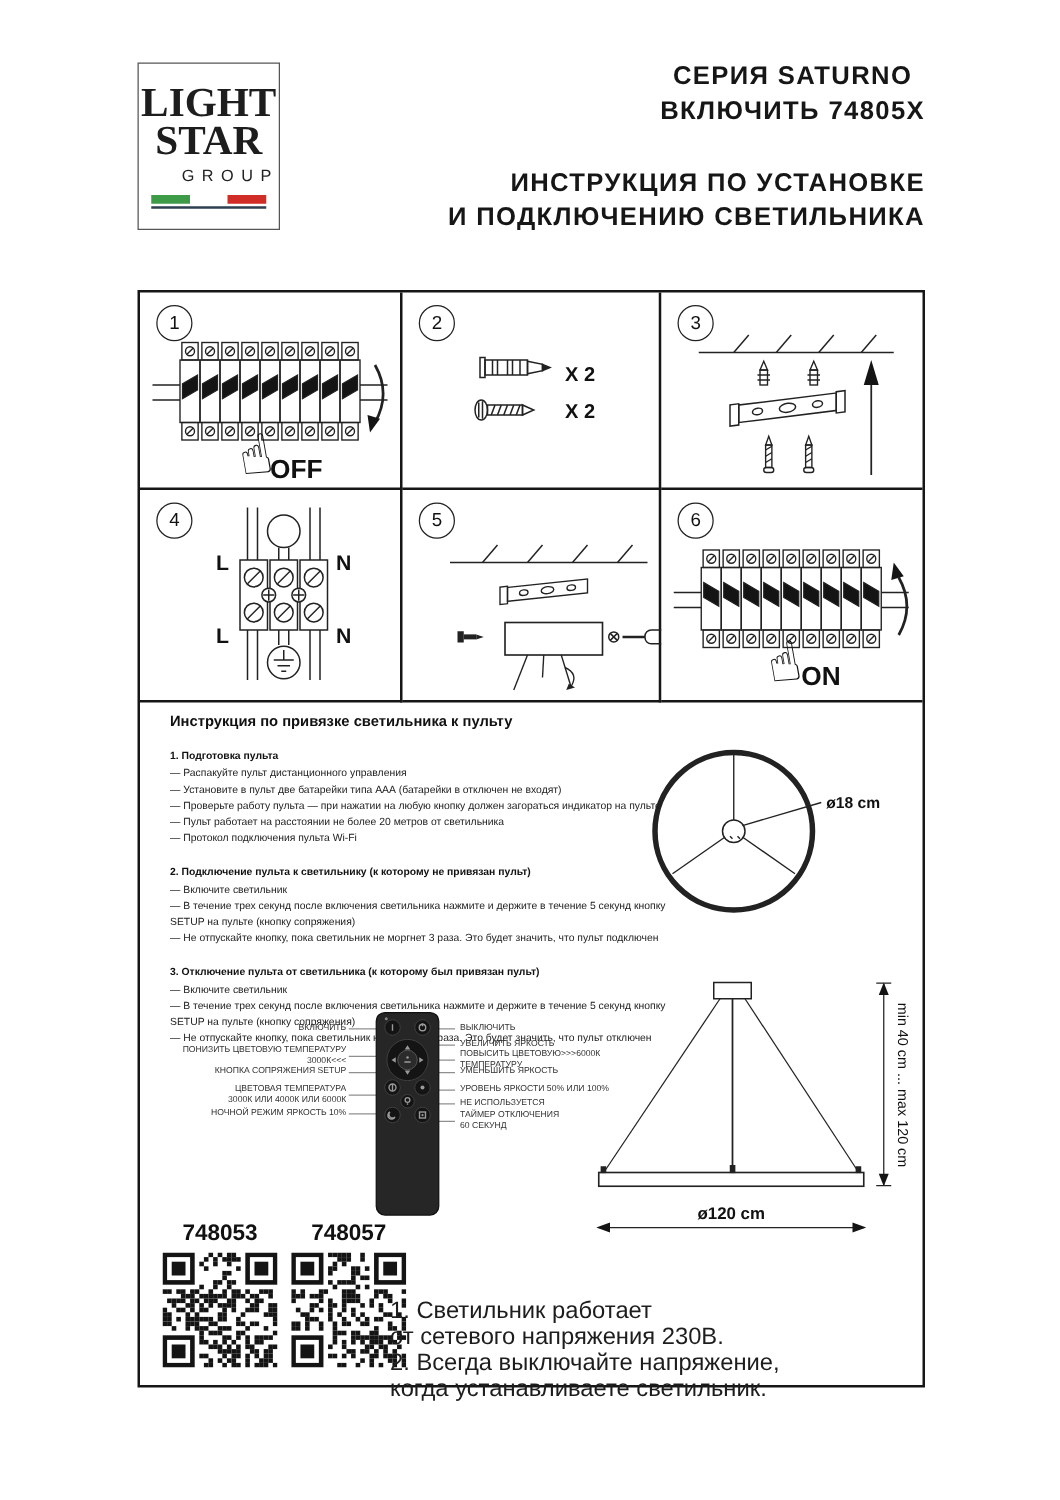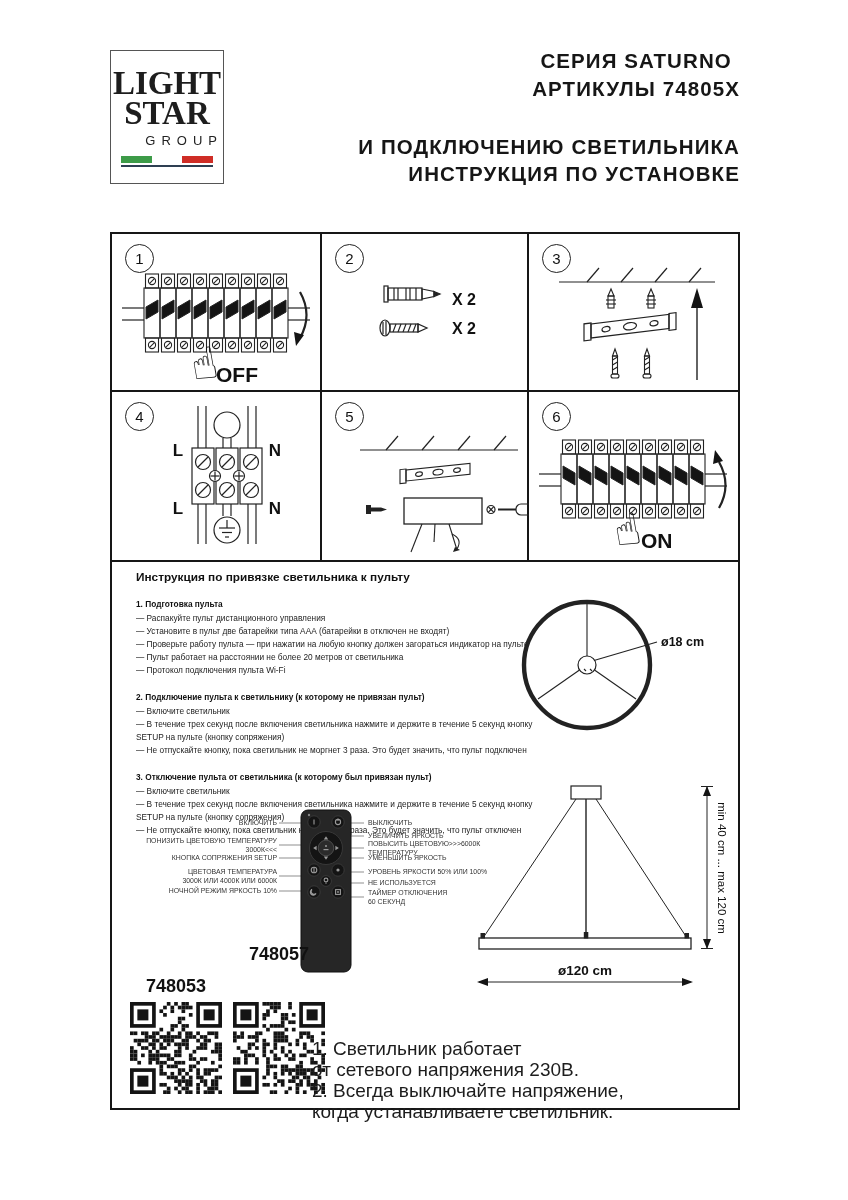--- a/index.html
+++ b/index.html
@@ -101,25 +101,25 @@
         <span style="background:#3d9b48"></span>
           <span style="background:#ffffff"></span>
           <span style="background:#cf2d26"></span>
       </div>
       <div class="logo-flag-line"></div>
     </div>
   </div>
 
   <div class="hdr">
     <div>СЕРИЯ SATURNO</div>
-    <div>АРТИКУЛЫ 74805X</div>
+    <div>ВКЛЮЧИТЬ 74805X</div>
   </div>
   <div class="hdr2">
+    <div>ИНСТРУКЦИЯ ПО УСТАНОВКЕ</div>
     <div>И ПОДКЛЮЧЕНИЮ СВЕТИЛЬНИКА</div>
-    <div>ИНСТРУКЦИЯ ПО УСТАНОВКЕ</div>
   </div>
 
   <div class="main-box">
 
     <div class="panel p1">
       <div class="step-num">1</div>
       <svg class="dsvg" style="left:4px;top:24px" width="202" height="132" viewBox="0 0 202 132">
         <line x1="6" y1="50" x2="28" y2="50" stroke-width="1.2"></line>
         <line x1="6" y1="62" x2="28" y2="62" stroke-width="1.2"></line>
         <line x1="172" y1="50" x2="194" y2="50" stroke-width="1.2"></line>
@@ -495,21 +495,21 @@
     <text transform="rotate(90 263 90)" x="263" y="90" text-anchor="middle" font-size="11.5" fill="#111" stroke="none">min 40 cm ... max 120 cm</text>
     <g>
       <line x1="24" y1="204" x2="236" y2="204" stroke-width="1"></line>
       <polygon points="33,200 33,208 22,204" fill="#141414" stroke="none"></polygon>
       <polygon points="227,200 227,208 238,204" fill="#141414" stroke="none"></polygon>
     </g>
     <text x="130" y="197" text-anchor="middle" font-size="13.5" font-weight="700" fill="#111" stroke="none">ø120 cm</text>
   </svg>
 
   <div class="qr-label" style="left:130px;top:976px">748053</div>
-  <div class="qr-label" style="left:233px;top:944px">748057</div>
+  <div class="qr-label" style="left:233px;top:976px">748057</div>
   <svg class="qr" style="left:130px;top:1002px" viewBox="0 0 100 100">
       <rect x="0" y="0" width="100" height="100" fill="#fff"></rect>
       <g fill="#141414">
         <rect x="40" y="0" width="4" height="4"></rect>
         <rect x="48" y="0" width="4" height="4"></rect>
         <rect x="56" y="0" width="4" height="4"></rect>
         <rect x="60" y="0" width="4" height="4"></rect>
         <rect x="36" y="4" width="4" height="4"></rect>
         <rect x="44" y="4" width="4" height="4"></rect>
         <rect x="52" y="4" width="4" height="4"></rect>

